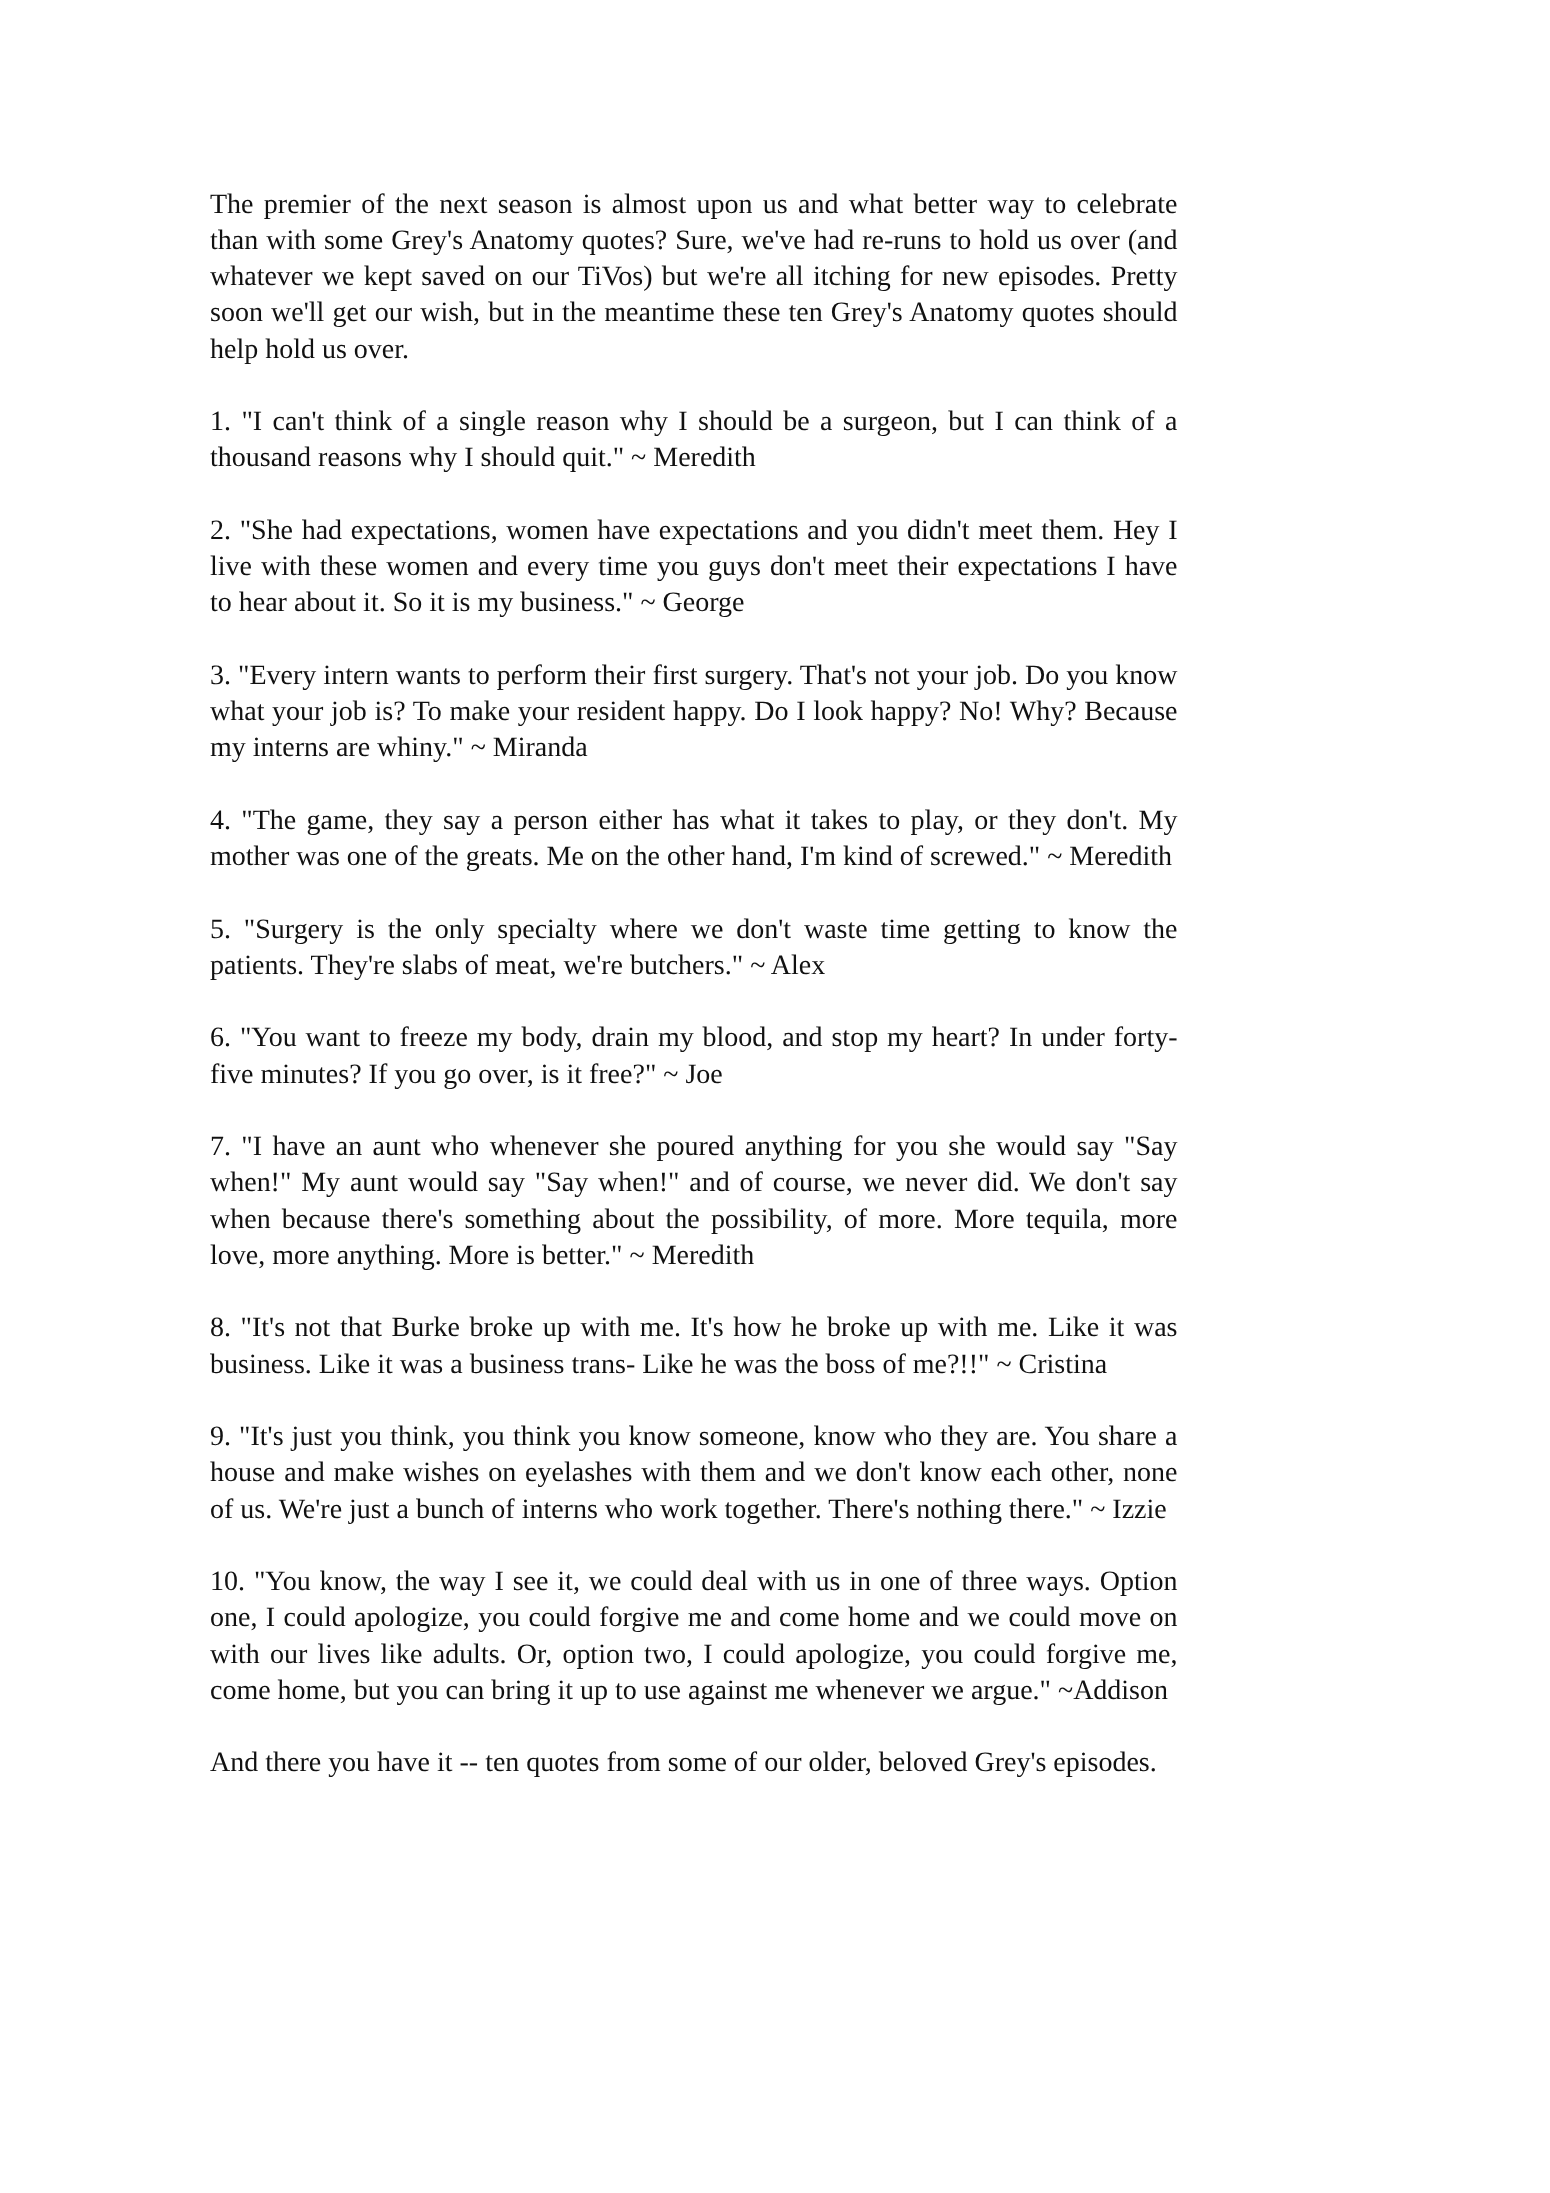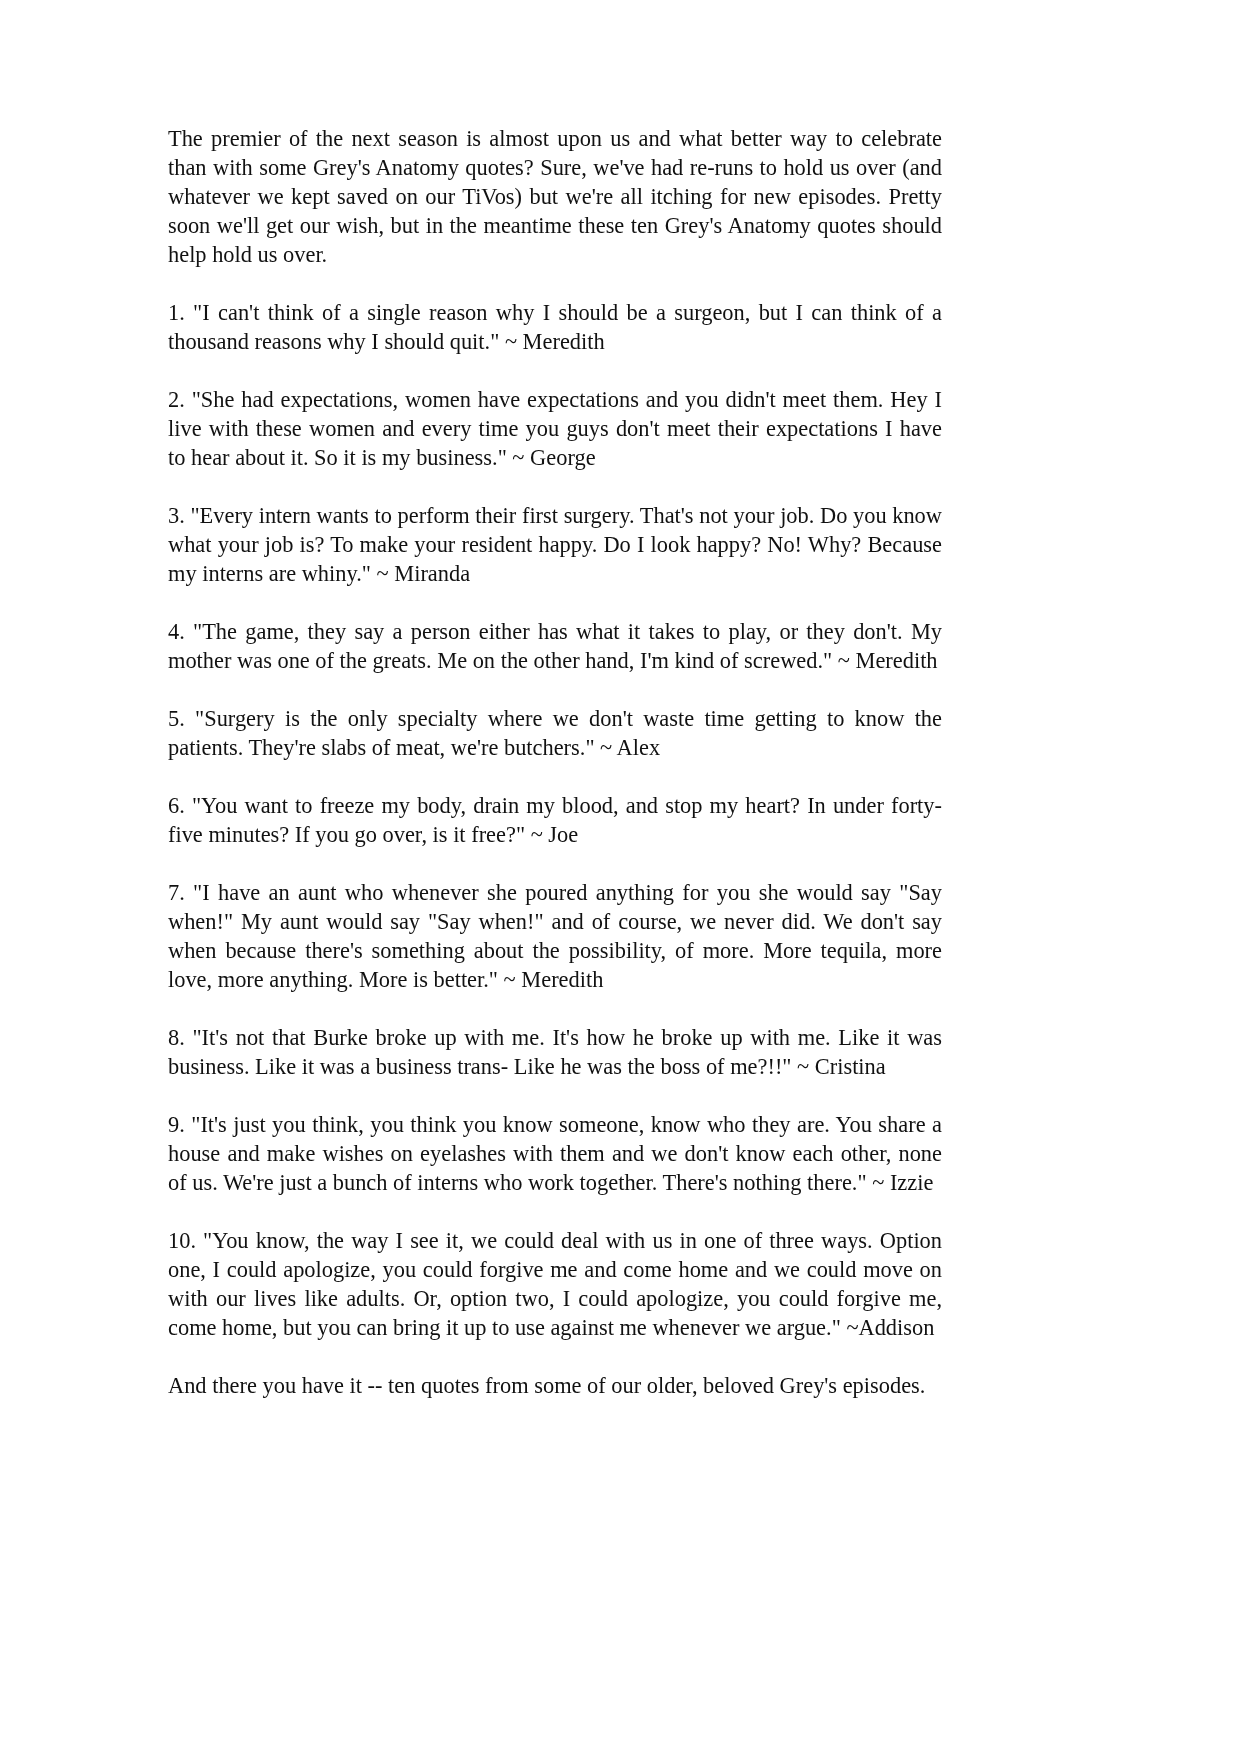--- a/index.html
+++ b/index.html
@@ -9,21 +9,21 @@
     }
     body {
       width: 1240px;
       height: 1754px;
       position: relative;
       overflow: hidden;
     }
     .page {
       position: absolute;
       left: 168px;
-      top: 124px;
+      top: 148px;
       width: 774px;
       font-family: "Liberation Serif", "DejaVu Serif", serif;
       font-size: 22.4px;
       line-height: 29px;
       color: #111111;
       text-align: justify;
     }
     .para {
       margin: 0 0 29px 0;
       text-align: justify;

